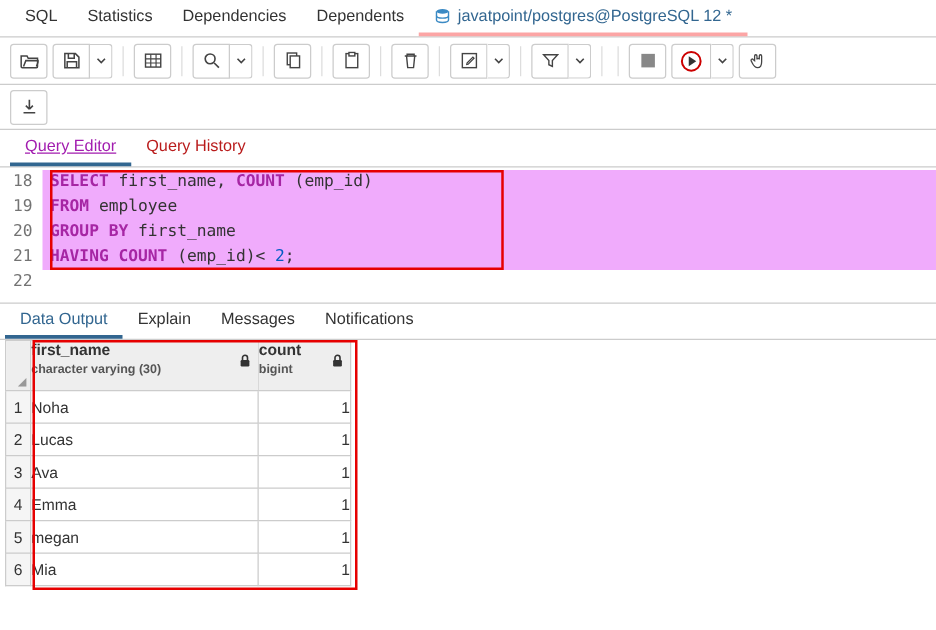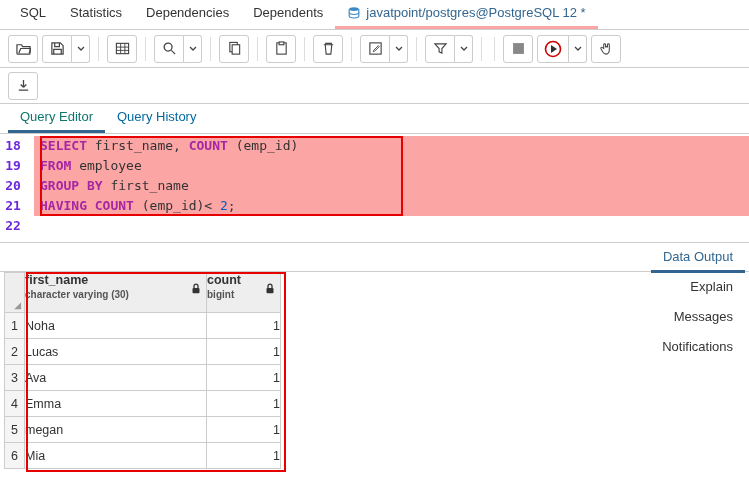--- a/index.html
+++ b/index.html
@@ -83,66 +83,65 @@
   .inner-tabs {
     display: flex;
     border-bottom: 1px solid #ccc;
     padding: 0 8px;
     height: 30px;
     align-items: flex-end;
   }
   .inner-tab {
     padding: 6px 12px;
     cursor: pointer;
-    color: #0369a1;
+    color: #b91c1c;
     border-bottom: 3px solid transparent;
   }
   .inner-tab.active {
-    color: #0f766e;
+    color: #a21caf;
     border-bottom: 3px solid #326690;
+    text-decoration: underline;
   }
   .editor {
     font-family: "SF Mono", Consolas, monospace;
     font-size: 13px;
     line-height: 20px;
     position: relative;
     padding: 2px 0 6px 0;
   }
   .ed-line { display: flex; }
   .gutter {
     width: 34px;
-    text-align: center;
-    color: #6d28d9;
+    text-align: right;
+    color: #737373;
     padding-right: 8px;
     background: #fff;
-    font-weight: bold;
   }
   .code {
     flex: 1;
     white-space: pre;
     padding-left: 6px;
   }
-  .hl { background: #fca5a5; }
+  .hl { background: #f0abfc; }
   .kw { color: #a626a4; font-weight: bold; }
   .fn { color: #a626a4; font-weight: bold; }
   .num { color: #005cc5; }
   .redbox1 {
     position: absolute;
     border: 2px solid #e60000;
     left: 40px; top: 2px; width: 363px; height: 80px;
     pointer-events: none;
   }
   .output-tabs {
     display: flex;
     padding: 0 4px;
     height: 30px;
     align-items: flex-end;
     border-bottom: 1px solid #ccc;
     border-top: 1px solid #ccc;
-    flex-direction: column;
   }
   .out-tab {
     padding: 6px 12px;
     cursor: pointer;
     color: #333;
     border-bottom: 3px solid transparent;
   }
   .out-tab.active {
     color: #326690;
     border-bottom: 3px solid #326690;

